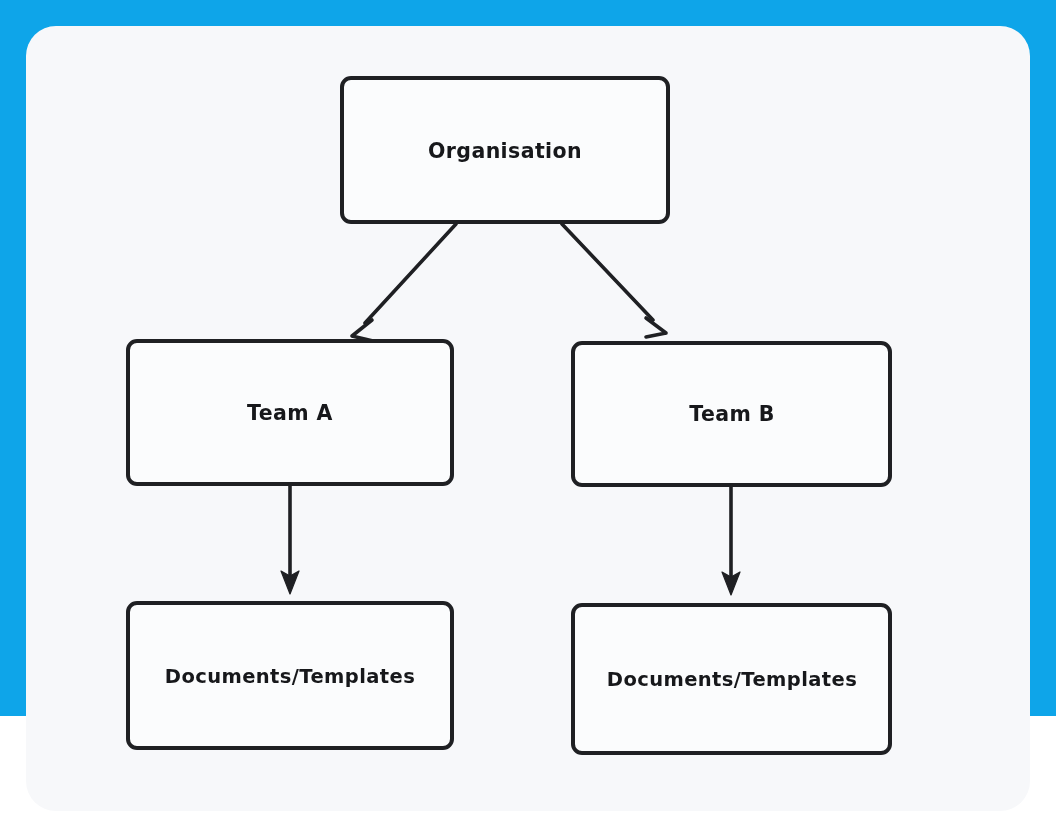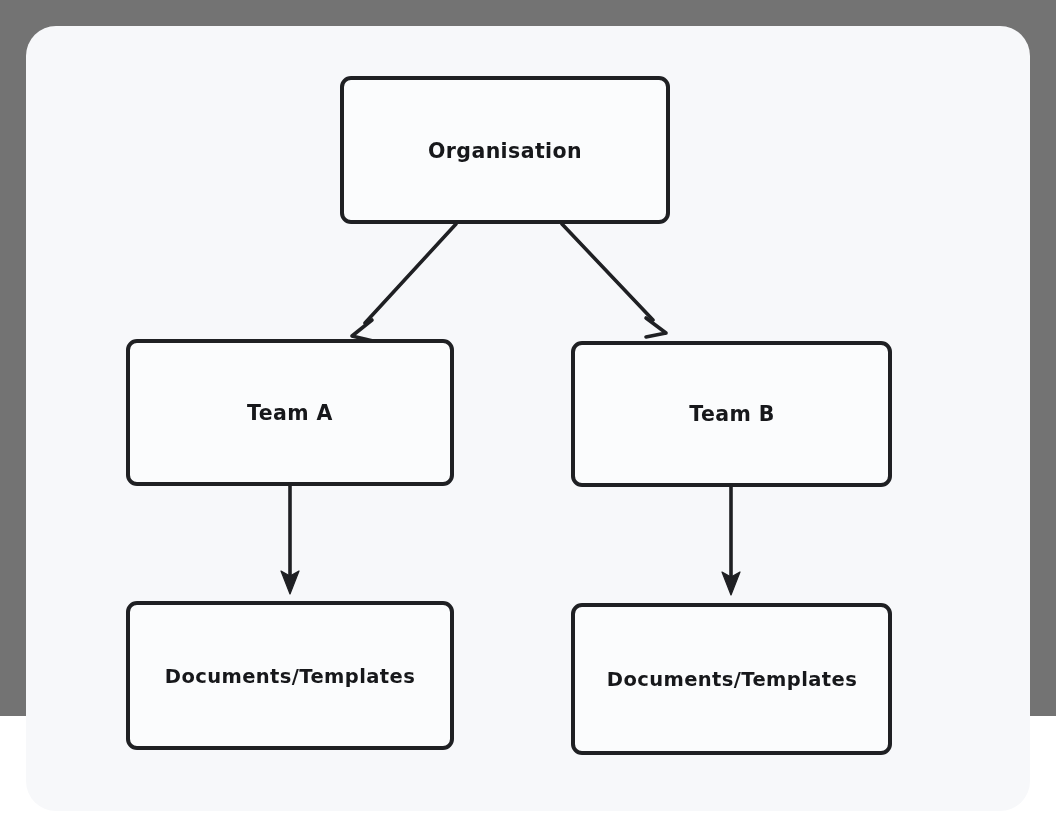--- a/index.html
+++ b/index.html
@@ -10,21 +10,21 @@
   body {
     width: 1056px;
     height: 837px;
     overflow: hidden;
     font-family: "DejaVu Sans", sans-serif;
   }
   #frame {
     position: relative;
     width: 1056px;
     height: 716px;
-    background: #737373;
+    background: #0ea5e9;
     box-sizing: border-box;
   }
   #canvas {
     position: absolute;
     left: 26px;
     top: 26px;
     width: 1004px;
     height: 785px;
     background: #f7f8fa;
     border-radius: 30px;

